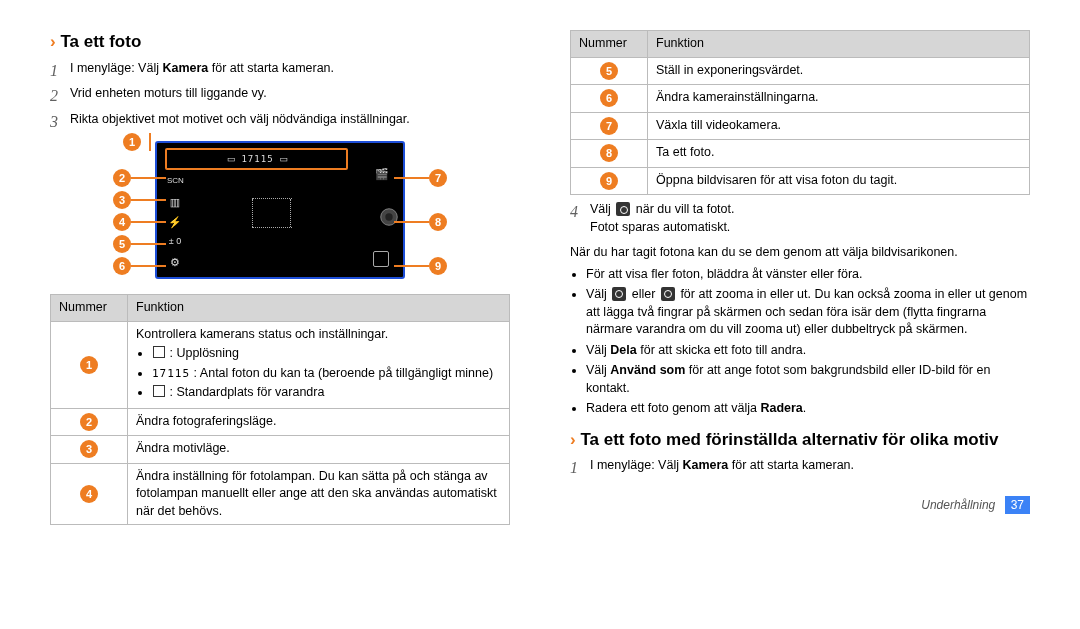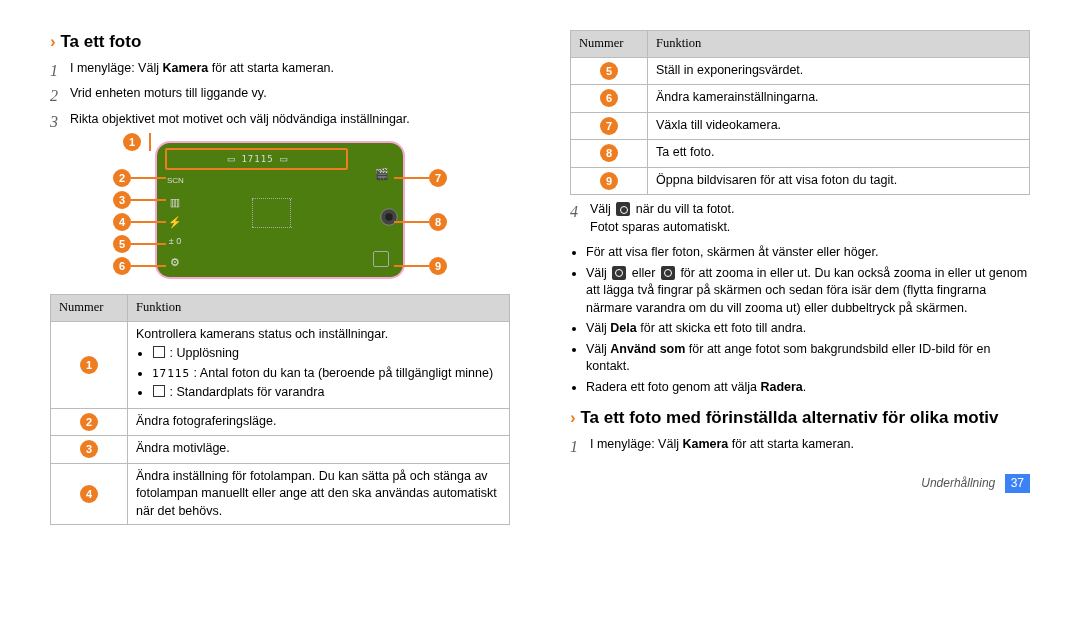--- a/index.html
+++ b/index.html
@@ -52,23 +52,23 @@
   .camera-wrap {
     text-align: center;
     margin: 6px 0 10px 0;
     position: relative;
   }
   .camera {
     display: inline-block;
     position: relative;
     width: 246px;
     height: 134px;
-    background: #4d7c0f;
-    border: 2px solid #f9a8d4;
-    border-radius: 15px;
+    background: #000000;
+    border: 2px solid #1d4ed8;
+    border-radius: 3px;
   }
   .camera .topband {
     position: absolute;
     top: 5px;
     left: 8px;
     right: 55px;
     height: 18px;
     border: 2px solid #ee7d22;
     border-radius: 2px;
   }
@@ -140,21 +140,20 @@
   }
   table.func th, table.func td {
     border: 1px solid #bbb;
     padding: 4px 8px;
     text-align: left;
     vertical-align: top;
     font-weight: normal;
   }
   table.func th {
     background: #d6d6d6;
-    font-family: Liberation Serif, serif;
   }
   table.func td.badgecell {
     text-align: center;
     vertical-align: middle;
     width: 60px;
   }
   ul.bul {
     margin: 2px 0;
     padding-left: 16px;
   }
@@ -372,23 +371,24 @@
     <ol class="steps">
       <li>
         <span class="stepnum">4</span>
         <span class="steptxt">
           <span>Välj </span><span class="icon-inline cam"></span><span> när du vill ta fotot.</span>
           <div>Fotot sparas automatiskt.</div>
         </span>
       </li>
     </ol>
 
+    <p style="margin:4px 0;">När du har tagit fotona kan du se dem genom att välja bildvisarikonen.</p>
 
     <ul class="tip">
-      <li>För att visa fler foton, skärmen åt vänster eller höger.</li>
+      <li>För att visa fler foton, bläddra åt vänster eller föra.</li>
       <li>
         <span>Välj </span><span class="icon-inline zoom"></span><span> eller </span><span class="icon-inline zoom"></span><span> för att zooma in eller ut. Du kan också zooma in eller ut genom att lägga två fingrar på skärmen och sedan föra isär dem (flytta fingrarna närmare varandra om du vill zooma ut) eller dubbeltryck på skärmen.</span>
       </li>
       <li>
         <span>Välj </span><span class="bold">Dela</span><span> för att skicka ett foto till andra.</span>
       </li>
       <li>
         <span>Välj </span><span class="bold">Använd som</span><span> för att ange fotot som bakgrundsbild eller ID-bild för en kontakt.</span>
       </li>
       <li>

